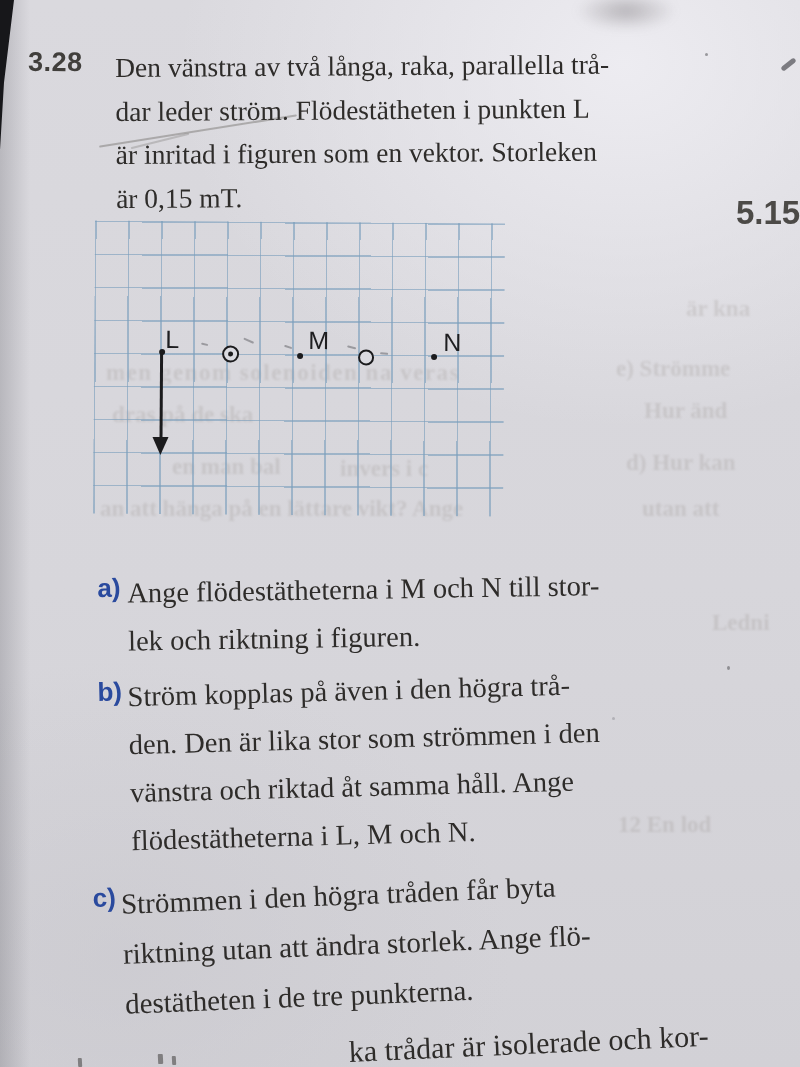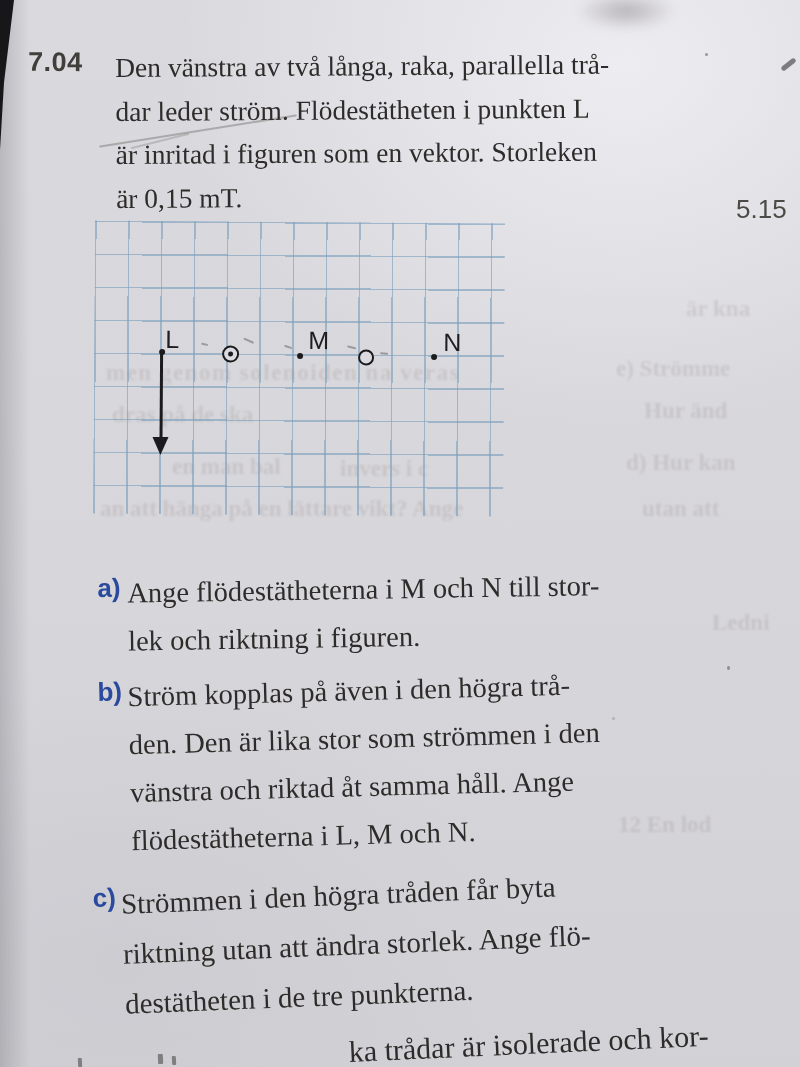--- a/index.html
+++ b/index.html
@@ -34,21 +34,21 @@
       color:#7c746c;opacity:.18;filter:blur(1.1px);white-space:nowrap;font-size:23px;}
 
   
   .problem-number{position:absolute;left:28px;top:47px;
       font-family:"Liberation Sans",sans-serif;font-weight:700;font-size:27px;
       color:#413f3c;letter-spacing:.5px;transform:rotate(.6deg);}
   .intro{position:absolute;left:115px;top:46px;transform:rotate(-.4deg);transform-origin:left top;
       font-size:27.5px;line-height:43.5px;color:#2e2c2a;}
   .intro .tline{white-space:nowrap;}
   .side-number{position:absolute;left:736px;top:194px;
-      font-family:"Liberation Sans",sans-serif;font-weight:400;font-size:26px;color:#4c4a47;}
+      font-family:"Liberation Sans",sans-serif;font-weight:700;font-size:33px;color:#4c4a47;}
 
   
   .figure{position:absolute;left:94px;top:222px;width:410px;height:293px;
       transform:rotate(.4deg);transform-origin:center;}
   .gridbg{position:absolute;inset:0;
       background-image:
         repeating-linear-gradient(to right, rgba(122,158,188,.62) 0 1.6px, transparent 1.6px 33px),
         repeating-linear-gradient(to bottom, rgba(122,158,188,.62) 0 1.6px, transparent 1.6px 33px);}
   .pt{position:absolute;width:6px;height:6px;border-radius:50%;background:#1b1b1d;}
   .pt-label{position:absolute;font-family:"Liberation Sans",sans-serif;font-size:25px;
@@ -100,21 +100,21 @@
   <div class="ghost" style="left:112px;top:402px;">dras på de ska</div>
   <div class="ghost" style="left:644px;top:398px;">Hur änd</div>
   <div class="ghost" style="left:172px;top:454px;">en man bal</div>
   <div class="ghost" style="left:340px;top:456px;">invers i c</div>
   <div class="ghost" style="left:626px;top:450px;">d) Hur kan</div>
   <div class="ghost" style="left:100px;top:496px;">an att hänga på en lättare vikt? Ange</div>
   <div class="ghost" style="left:642px;top:496px;">utan att</div>
   <div class="ghost" style="left:712px;top:610px;">Ledni</div>
   <div class="ghost" style="left:618px;top:812px;">12 En lod</div>
 
-  <div class="problem-number">7.04</div>
+  <div class="problem-number">3.28</div>
   <div class="intro">
     <div class="tline">Den vänstra av två långa, raka, parallella trå-</div>
     <div class="tline">dar leder ström. Flödestätheten i punkten L</div>
     <div class="tline">är inritad i figuren som en vektor. Storleken</div>
     <div class="tline">är 0,15 mT.</div>
   </div>
   <div class="side-number">5.15</div>
 
   <div class="figure">
     <div class="gridbg"></div>

